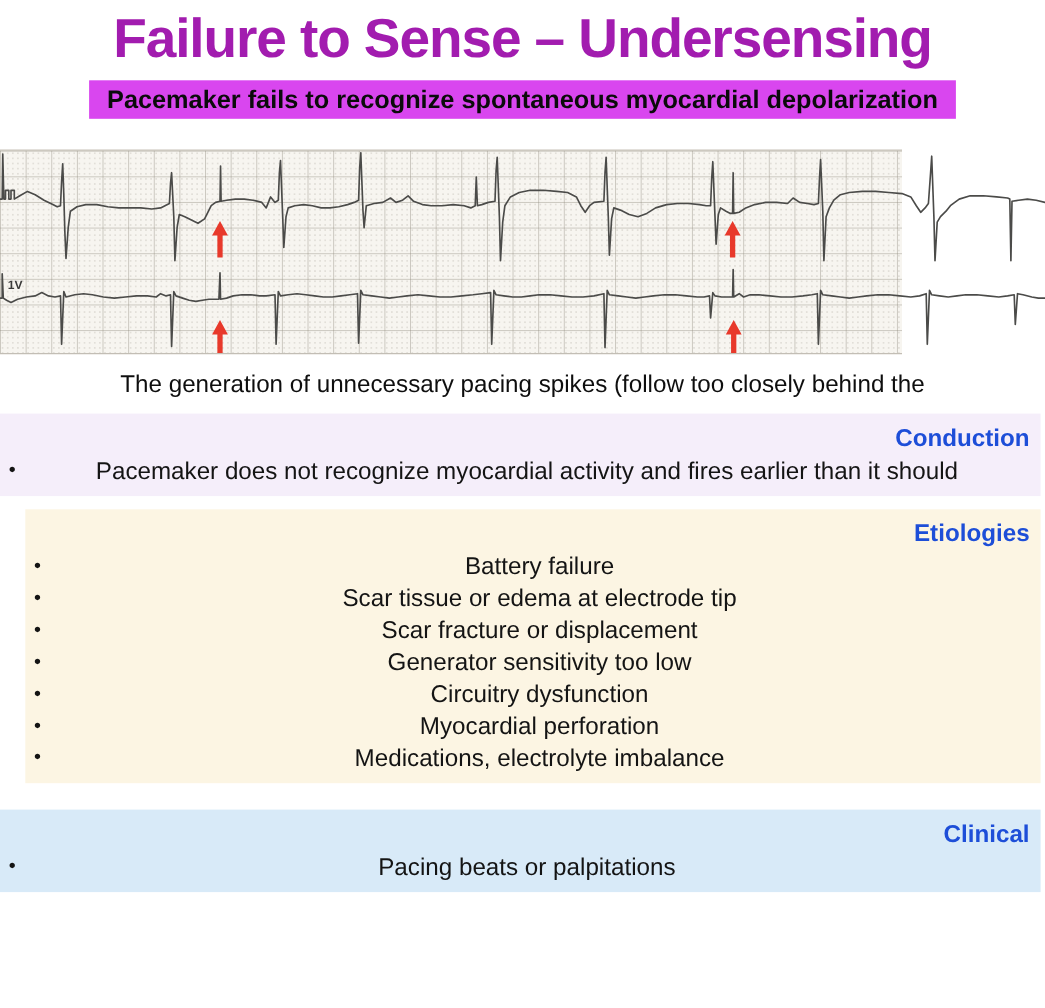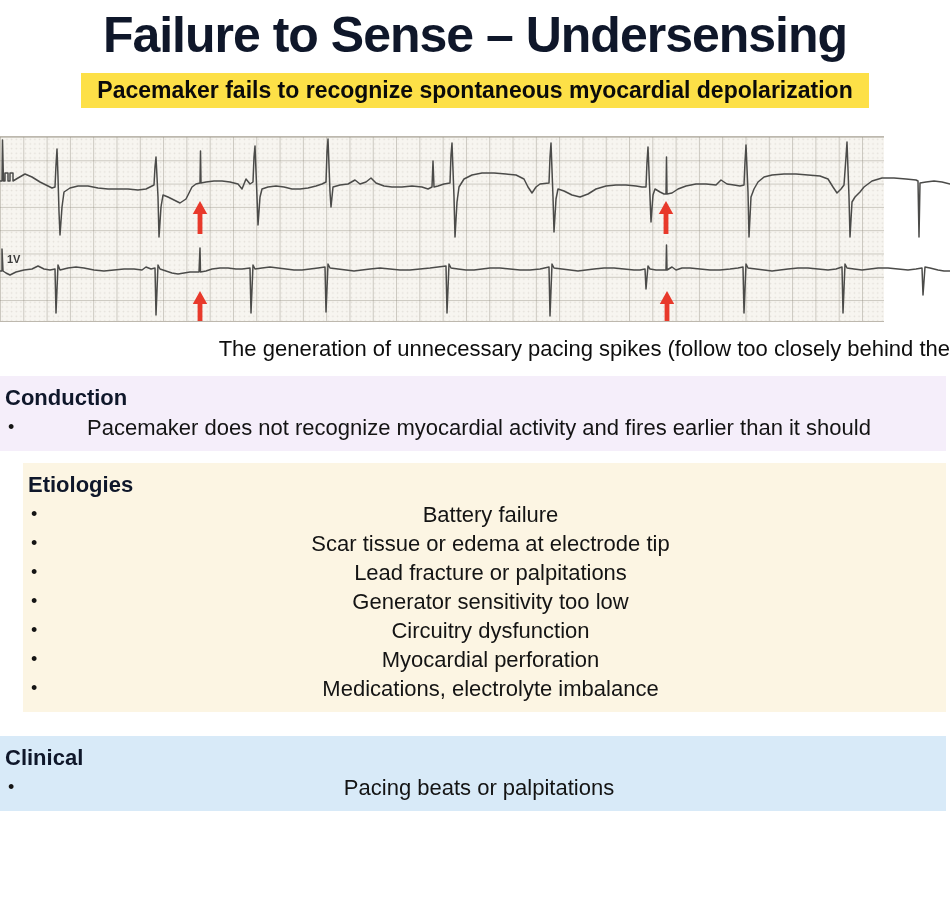--- a/index.html
+++ b/index.html
@@ -13,64 +13,64 @@
     margin:6px 0 0 0;text-align:center;
     font-size:50px;line-height:58px;font-weight:bold;letter-spacing:-1px;
   }
   .subtitle-row{text-align:center;margin-top:9px;}
   .subtitle-row .highlight{
     display:inline-block;font-size:23px;font-weight:bold;line-height:27px;
     padding:4px 16px;color:#0b0b0b;
   }
 
   .ecg{
-    margin-top:28px;width:884px;height:184px;position:relative;
+    margin-top:28px;width:820px;height:184px;position:relative;
     background-color:#f7f5f0;
     background-image:
       linear-gradient(to right, rgba(150,145,133,0.45) 1px, transparent 1px),
       linear-gradient(to bottom, rgba(150,145,133,0.45) 1px, transparent 1px),
       radial-gradient(circle, rgba(150,145,133,0.22) 0.8px, transparent 1px);
     background-size:23.3px 23.3px,23.3px 23.3px,4.66px 4.66px;
     border-top:1px solid #bdb8ae;border-bottom:1px solid #bdb8ae;
   }
   .ecg svg{position:absolute;left:0;top:0;}
   .trace{fill:none;stroke-width:1.5;stroke-linejoin:round;stroke-linecap:round;}
   .lead-label{font-size:11px;fill:#3a3a3a;font-weight:bold;}
 
   p.caption{
-    margin:13px 0 0 0;text-align:right;
+    margin:13px 0 0 0;text-align:center;
     font-size:22px;line-height:28px;color:#0e0e0e;
   }
 
   section.panel{
     margin-top:12px;margin-right:4px;
     padding:9px 10px 9px 5px;
   }
   section.panel.first{margin-top:13px;}
   section.panel h2{
-    margin:0 0 2px 0;font-size:22px;line-height:26px;font-weight:bold;color:#0f172a;
+    margin:0 0 2px 0;font-size:22px;line-height:26px;font-weight:bold;color:#1d4ed8;text-align:right;
   }
   section.panel ul{margin:0;padding:0;list-style:none;text-align:center;}
   section.panel li{
     position:relative;padding-left:17px;
     font-size:22px;line-height:29px;color:#141414;
   }
   section.panel li::before{
     content:"\2022";position:absolute;left:3px;top:0;font-size:0.82em;
   }
 </style>
 </head>
 <body>
 
 <div class="slide">
 
-  <h1 class="title" style="color: #0f172a;">Failure to Sense – Undersensing</h1>
+  <h1 class="title" style="color: #a21caf;">Failure to Sense – Undersensing</h1>
 
   <div class="subtitle-row">
-    <span class="highlight" style="background-color: #fde047; text-align: right;">Pacemaker fails to recognize spontaneous myocardial depolarization</span>
+    <span class="highlight" style="background-color: #d946ef; text-align: right;">Pacemaker fails to recognize spontaneous myocardial depolarization</span>
   </div>
 
   <div class="ecg">
     <svg width="950" height="184" viewBox="0 0 950 184">
 
       <path class="trace" d="M0,44 L2,44 L2.5,3 L3.5,44
                L5,44 L5,36 L8,36 L8,44 L10,44 L10,36 L13,36 L13,44
                L18,41 L25,37 L32,40 L40,45 L48,49 L52,51
                L55,50 L56,28 L57,12 L58,40 L59,75 L60,98 L62,70 L64,55
                L70,51 L78,49 L88,49 L98,51 L108,52 L118,52 L128,52 L138,53 L146,52 L150,50
@@ -147,21 +147,21 @@
     <ul>
         <li>Pacemaker does not recognize myocardial activity and fires earlier than it should</li>
       </ul>
   </section>
 
   <section class="panel" style="background-color: rgb(252, 245, 227); margin-left: 23px;">
     <h2>Etiologies</h2>
     <ul>
         <li>Battery failure</li>
         <li>Scar tissue or edema at electrode tip</li>
-        <li>Lead fracture or palpitations</li>
+        <li>Scar fracture or displacement</li>
         <li>Generator sensitivity too low</li>
         <li>Circuitry dysfunction</li>
         <li>Myocardial perforation</li>
         <li>Medications, electrolyte imbalance</li>
       </ul>
   </section>
 
   <section class="panel" style="background-color: rgb(216, 234, 248); margin-top: 24px;">
     <h2>Clinical</h2>
     <ul>

